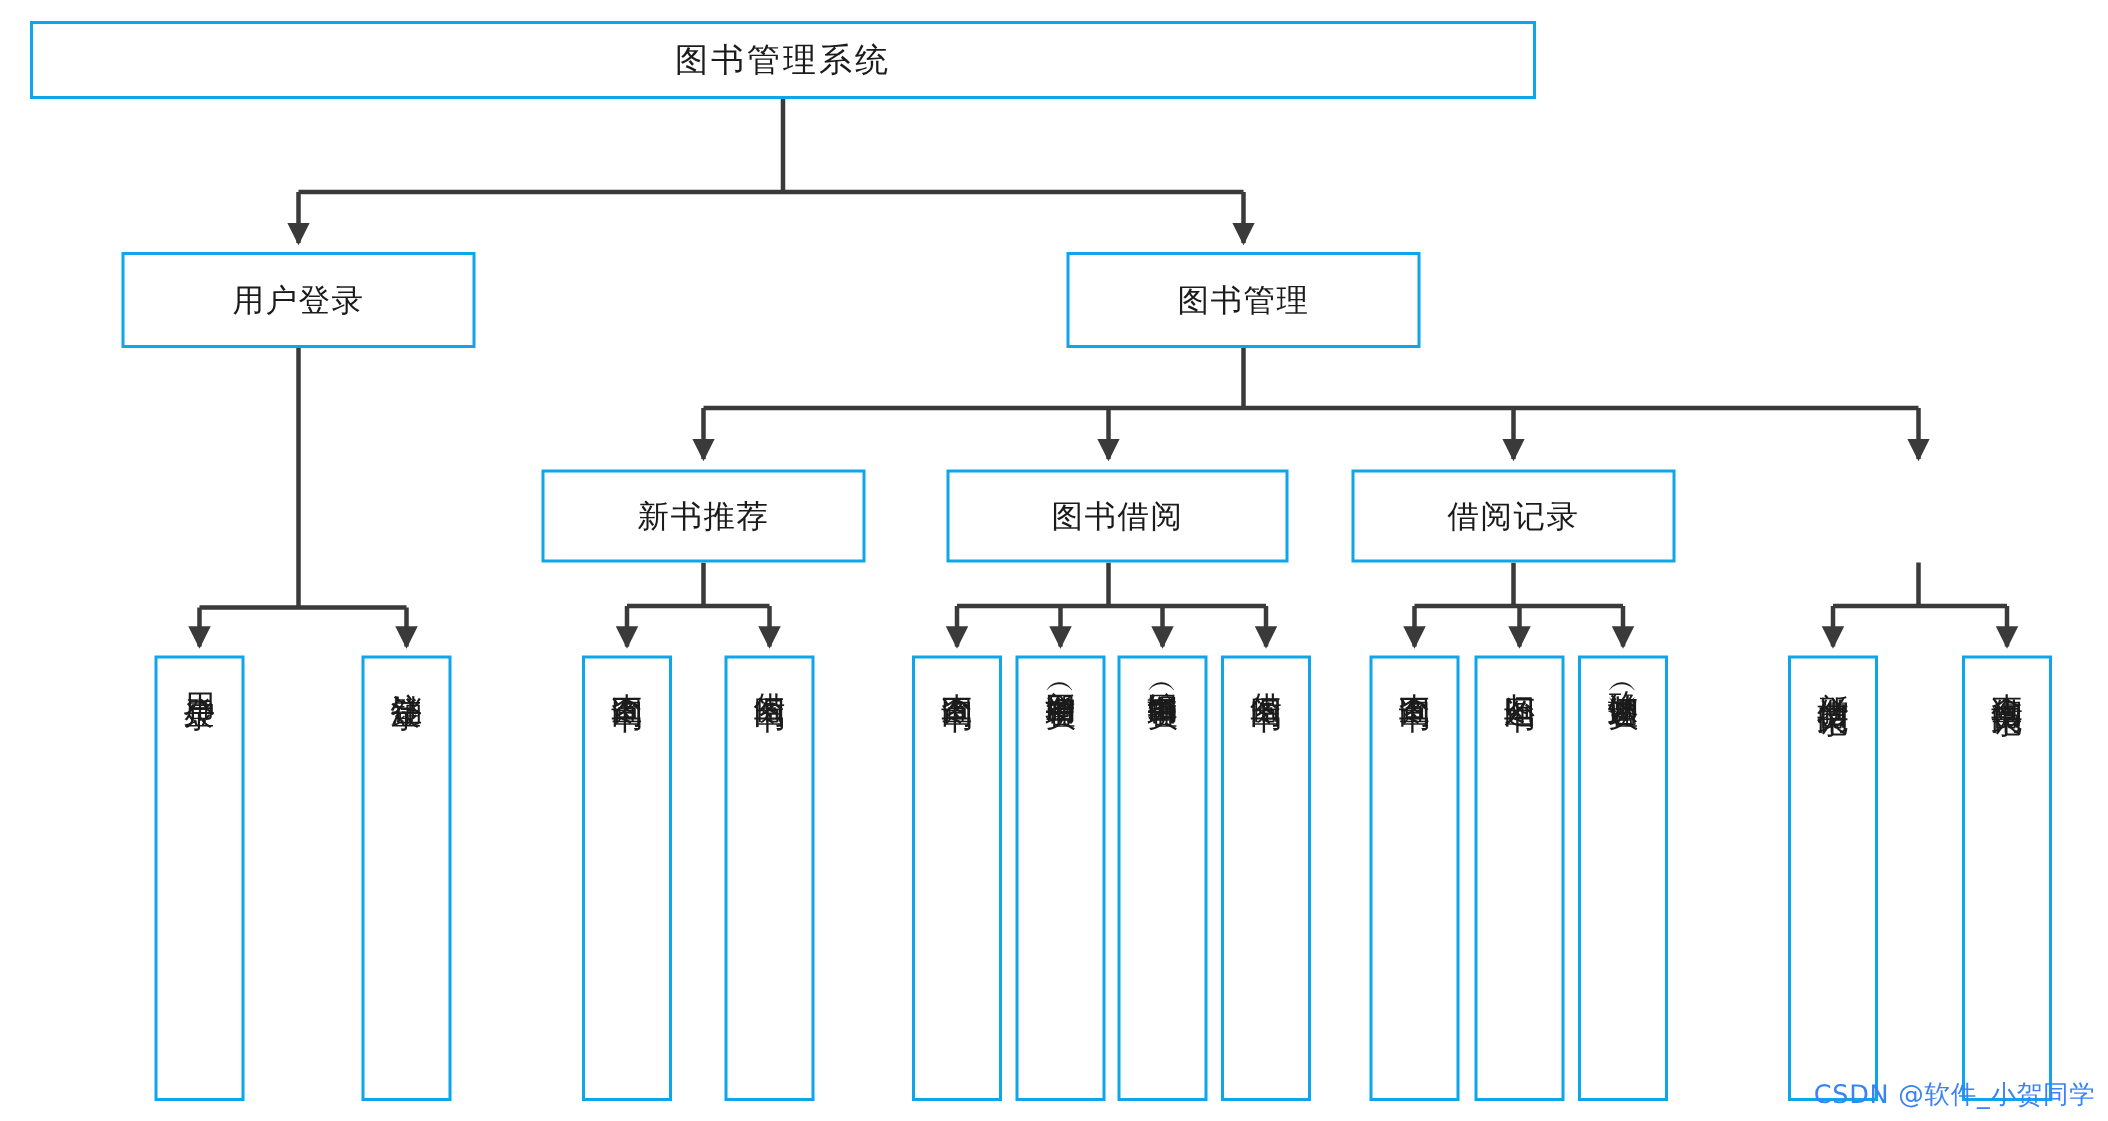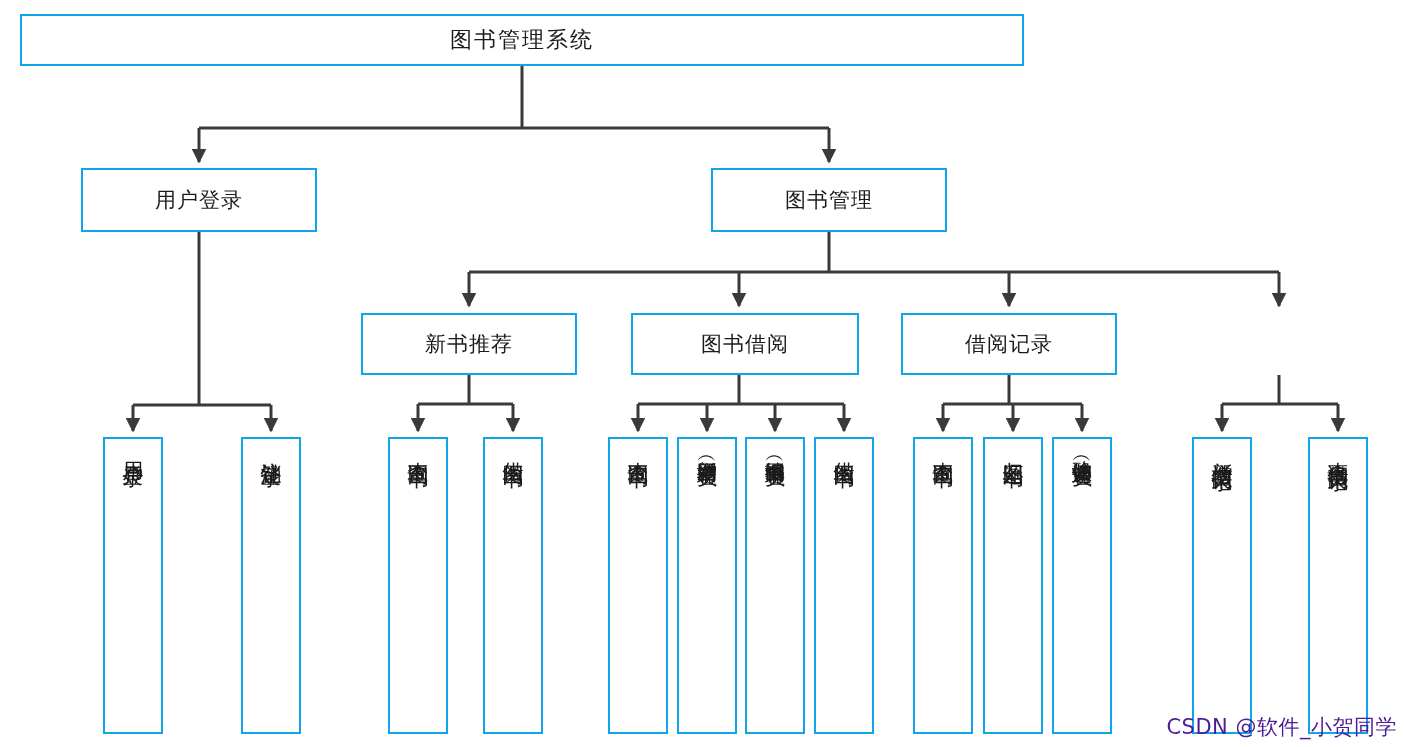--- a/index.html
+++ b/index.html
@@ -58,22 +58,22 @@
     letter-spacing: 1px;
   }
   .label-root {
     font-size: 22px;
     letter-spacing: 2px;
   }
   #watermark {
     position: absolute;
     right: 8px;
     bottom: 6px;
-    font-size: 21px;
-    color: #4c1d95;
+    font-size: 17px;
+    color: #3b82f6;
     letter-spacing: 0.5px;
     user-select: none;
   }
 </style>
 </head>
 <body>
 
 <div id="diagram-root">
 
   <svg id="diagram-svg" viewBox="0 0 1405 747" xmlns="http://www.w3.org/2000/svg">

